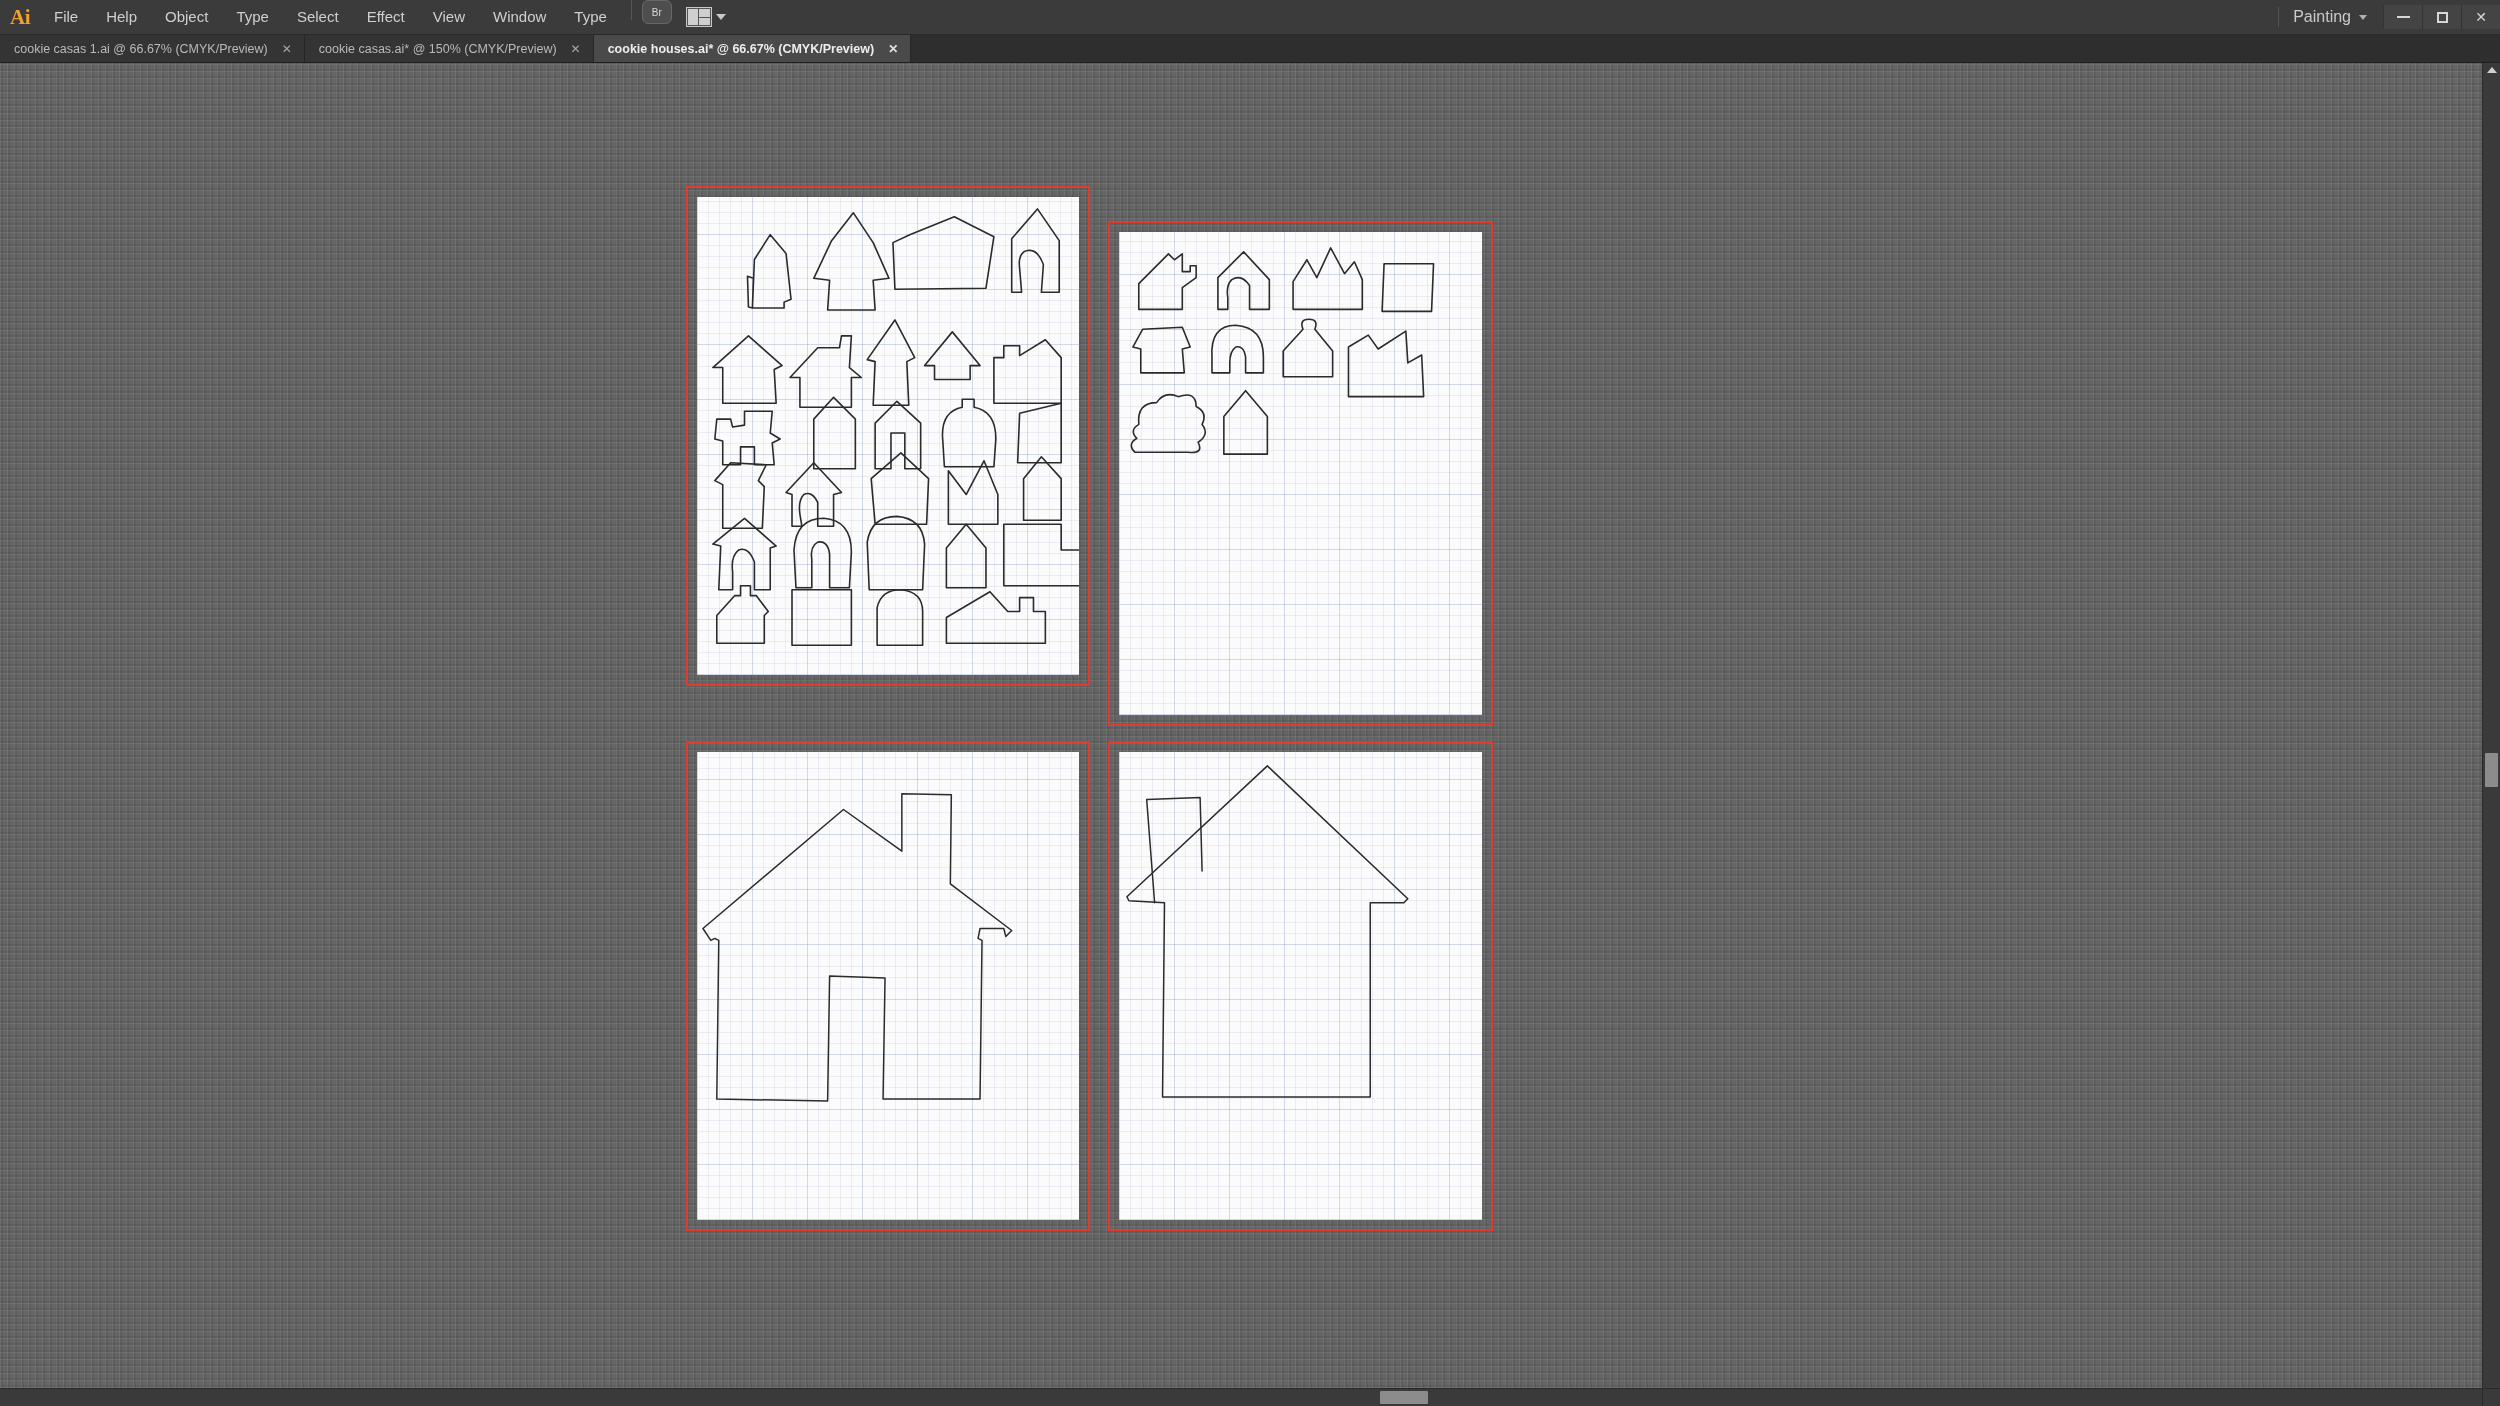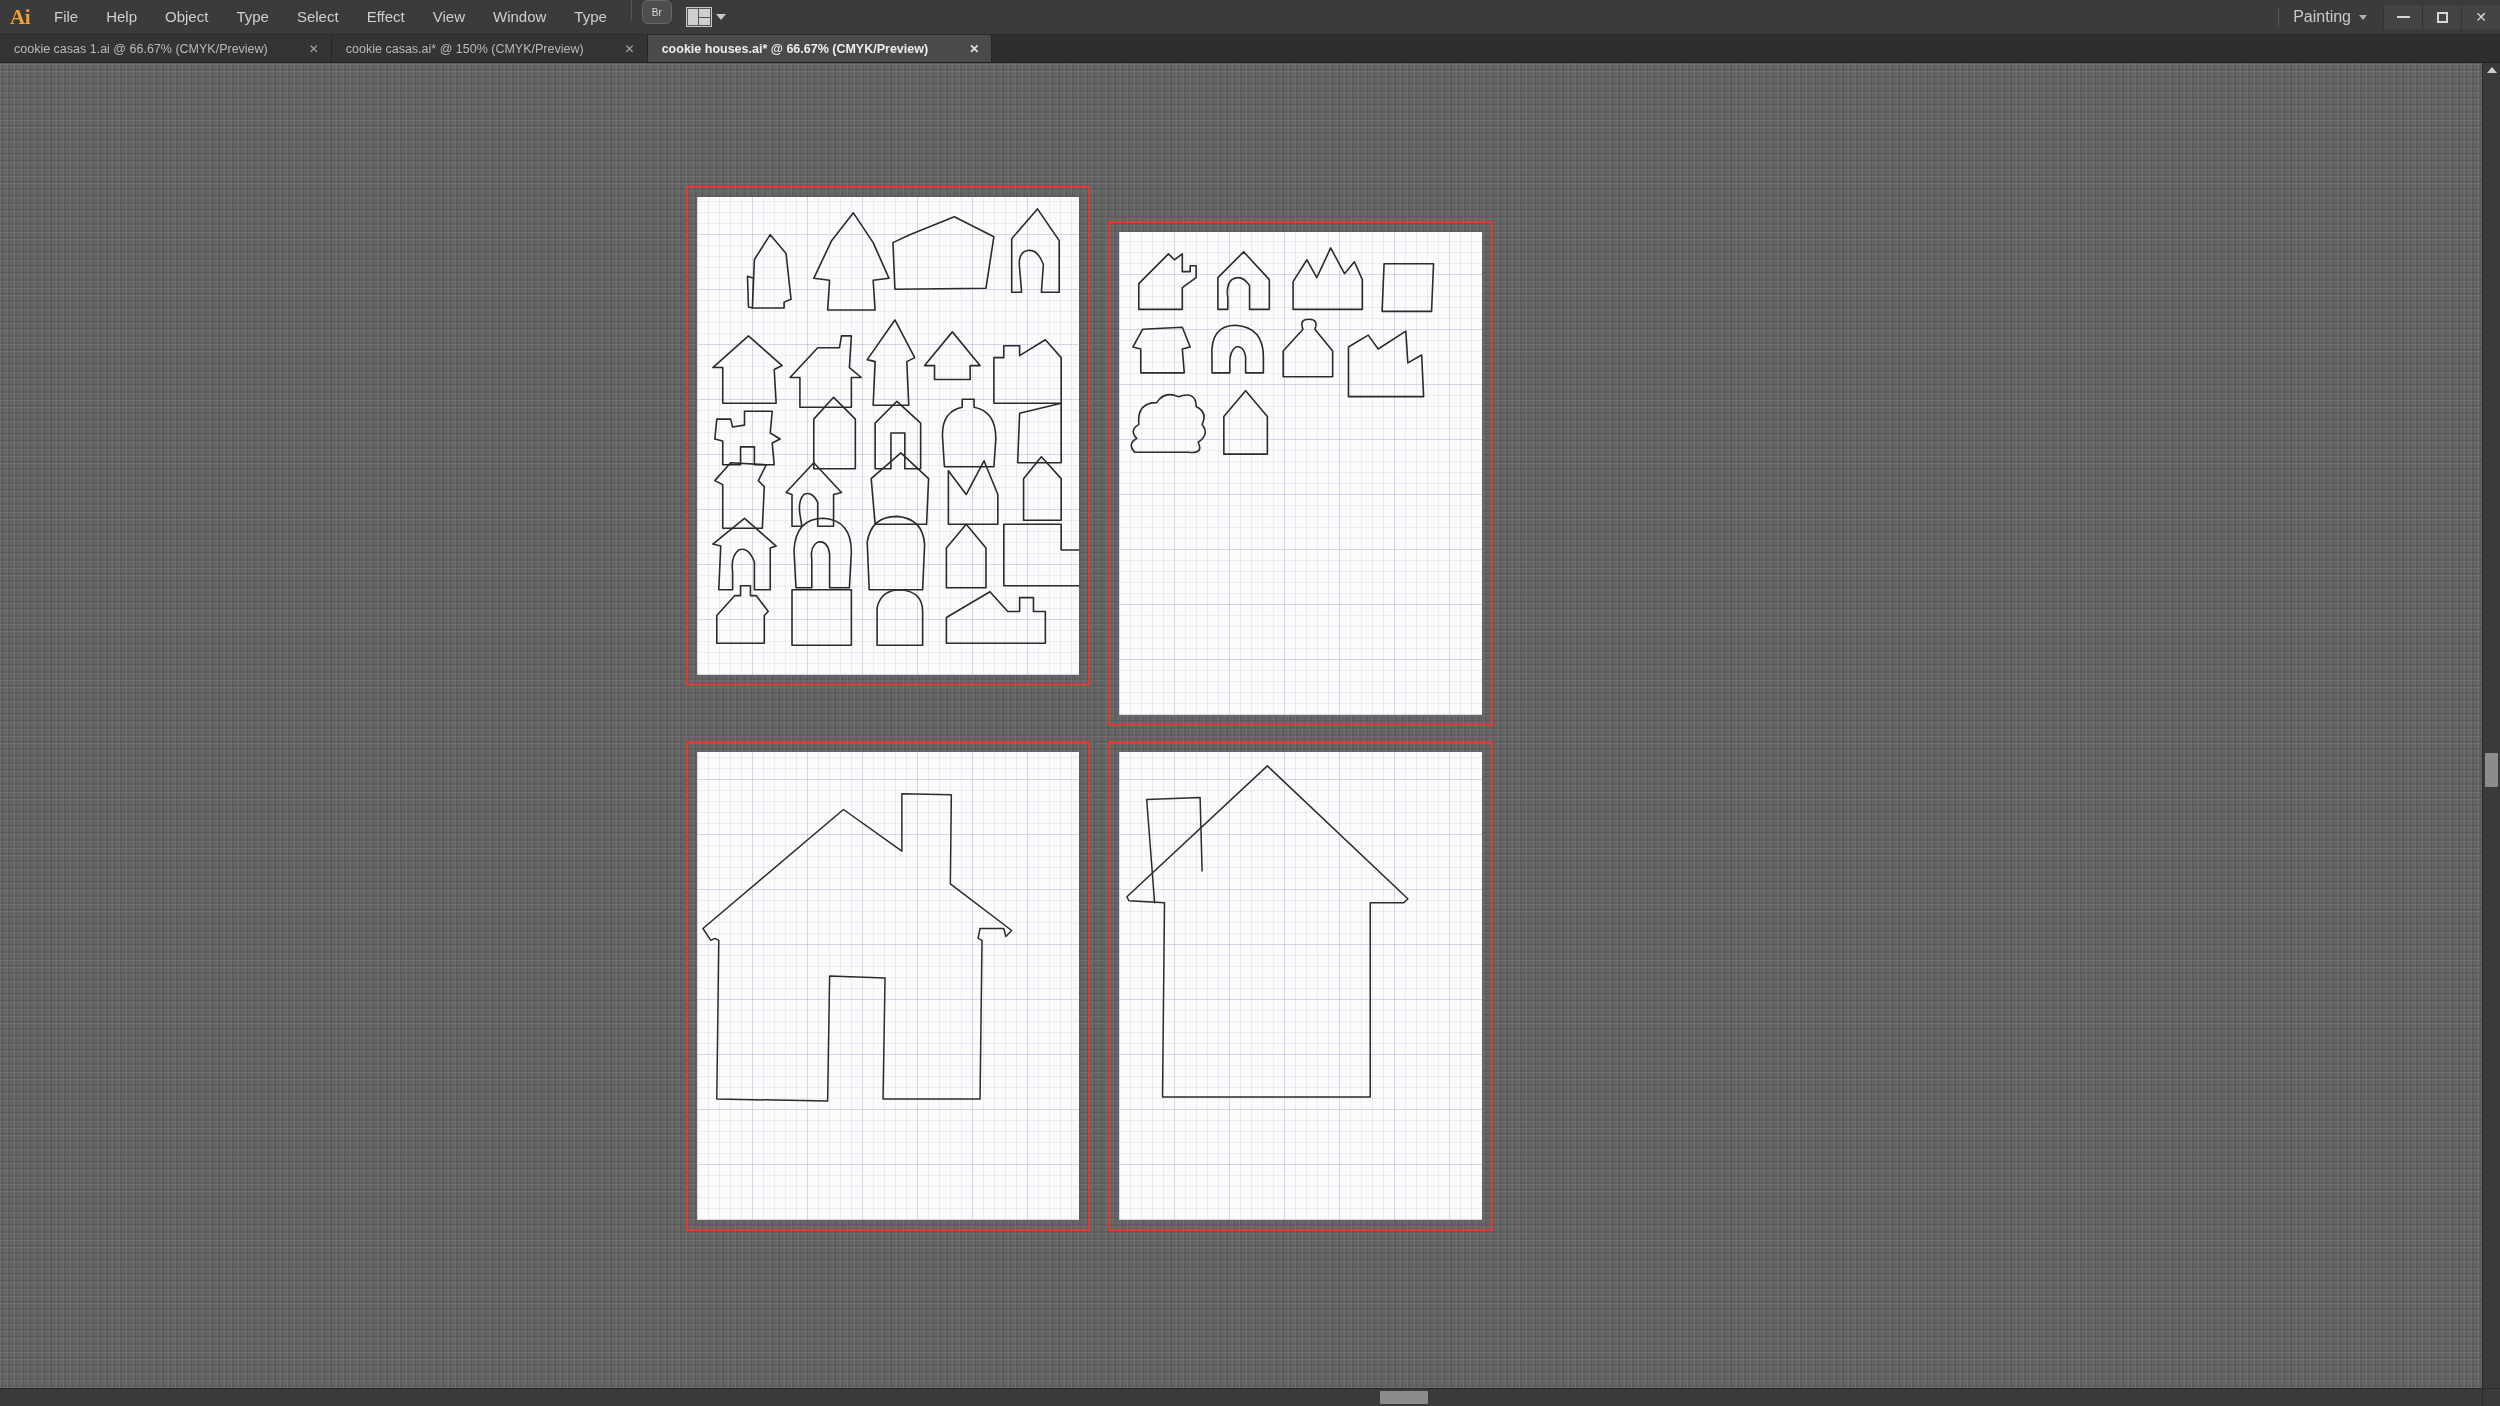--- a/index.html
+++ b/index.html
@@ -149,21 +149,20 @@
   .doctab {
     display: flex;
     align-items: center;
     padding: 0 12px 0 14px;
     background: #343434;
     border-right: 1px solid #262626;
     color: #b9b9b9;
     font-size: 12.5px;
     cursor: pointer;
     white-space: nowrap;
-    gap: 27px;
   }
   .doctab.active {
     background: #4a4a4a;
     color: #ededed;
     font-weight: bold;
     justify-content: space-between;
   }
   .tab-close {
     margin-left: 14px;
     font-size: 12px;

